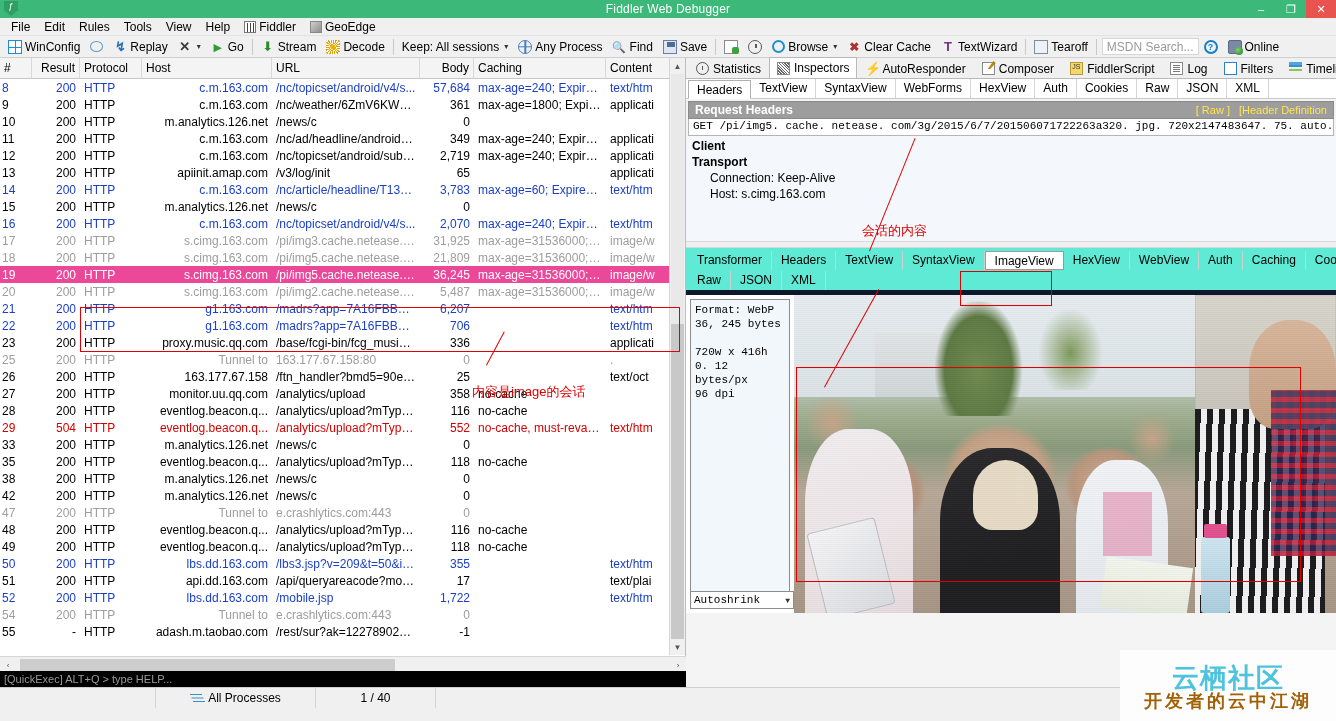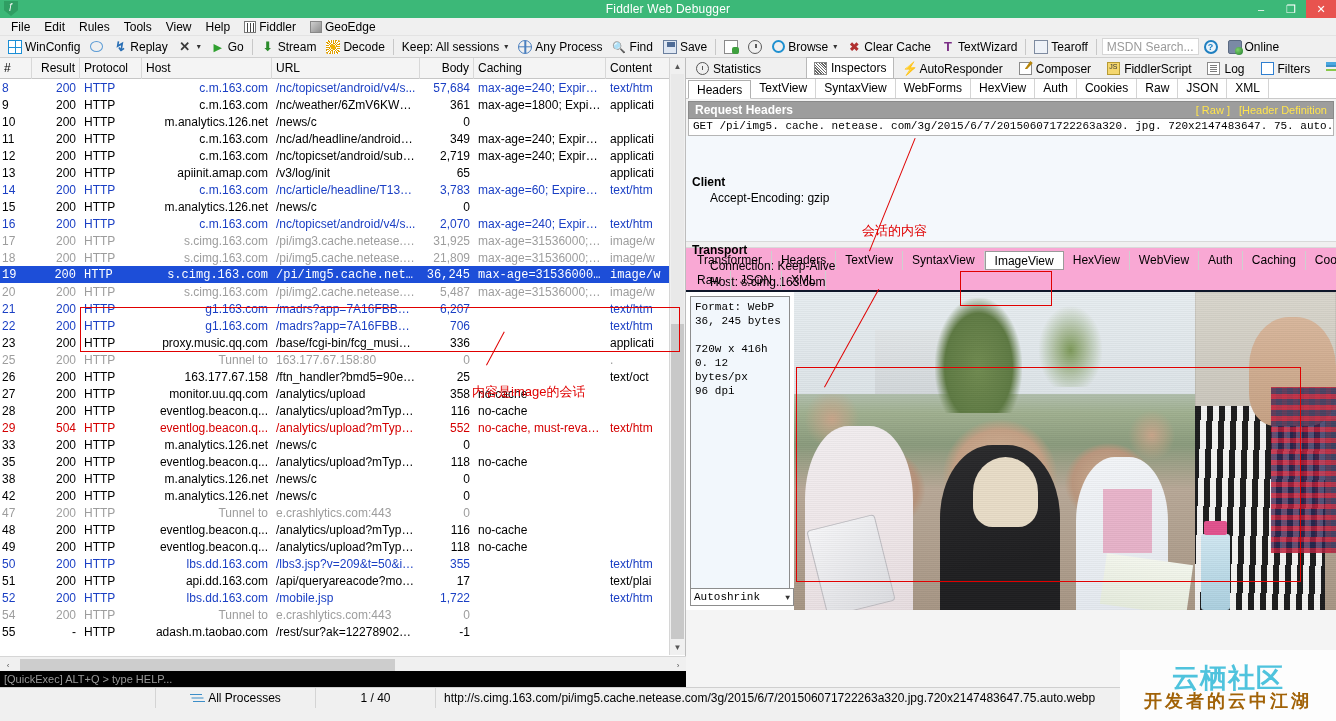--- a/index.html
+++ b/index.html
@@ -107,21 +107,21 @@
   .c-proto{ width:62px; }
   .c-host{ width:130px; }
   .c-url{ width:148px; }
   .c-body{ width:54px; text-align:right;}
   .c-cache{ width:132px; }
   .c-ctype{ width:64px; }
 
   .grid-body{ height:576px; overflow:hidden; position:relative; background:#fff;}
   .row{ display:flex; height:17px; align-items:center; font-size:12px; white-space:nowrap;}
   .row > div{ padding:0 4px; overflow:hidden; text-overflow:ellipsis; line-height:16px;}
-  .row.sel{ background:#1d4ed8; color:#fff !important;font-family:Liberation Mono, monospace;}
+  .row.sel{ background:#ec4899; color:#fff !important;}
   .row.sel div{ color:#fff !important;}
   .clr-blue{ color:#1a3fc4;}
   .clr-gray{ color:#9d9d9d;}
   .clr-red{ color:#d40000;}
   .clr-black{ color:#000;}
   .cell-num{ width:32px; display:flex; align-items:center; gap:3px; padding-left:2px !important;}
   .cell-res{ width:48px; text-align:right;}
   .cell-proto{ width:62px;}
   .cell-host{ width:130px; text-align:right;}
   .cell-url{ width:148px;}
@@ -151,21 +151,21 @@
   .quickexec{
     position:absolute; left:0; bottom:0; width:686px; height:16px; background:#000;
     color:#9a9a9a; font-size:11px; padding:1px 4px; line-height:14px;
   }
 
   
   .toptabs{ display:flex; height:21px; background:#f0f0f0; align-items:flex-end; padding-left:2px;
      border-bottom:1px solid #b9b9b9;}
   .ttab{ display:flex;align-items:center;gap:4px; height:20px; padding:0 7px; font-size:12px;
      border:1px solid transparent; border-bottom:0;}
-  .ttab.active{ background:#fff; border-color:#b9b9b9; height:21px; position:relative; z-index:2;margin-left:37px;}
+  .ttab.active{ background:#fff; border-color:#b9b9b9; height:21px; position:relative; z-index:2;}
   .t-ico{ width:13px;height:13px;display:inline-block;position:relative;}
   .t-stat{ border:1.5px solid #555; border-radius:50%;}
   .t-stat:after{content:"";position:absolute;left:5px;top:2.5px;width:1.2px;height:4px;background:#555;}
   .t-insp{ background:
      repeating-linear-gradient(45deg,#666 0 1px,#fff 1px 2px);border:1px solid #888;}
   .t-auto{ color:#2bb32b;font-size:13px;line-height:13px;text-align:center;}
   .t-comp{ background:#fff;border:1px solid #8a8a8a;}
   .t-comp:after{content:"";position:absolute;right:-2px;top:-2px;width:8px;height:8px;background:#b8860b;
      clip-path:polygon(0 100%,70% 0,100% 25%,30% 100%);}
   .t-fs{ background:#f5d76e;border:1px solid #b79b34;}
@@ -189,27 +189,27 @@
     display:flex; align-items:center; padding:0 6px; justify-content:space-between;
     border:1px solid #8a8a8a;
   }
   .reqhdr-bar .links{ color:#ffe44d; font-weight:normal; font-size:11px; display:flex; gap:9px;}
   .reqline{
     background:#fff; border:1px solid #b5b5b5; border-top:0; height:17px;
     font-family:"Liberation Mono", monospace; font-size:11px; padding:1px 4px; overflow:hidden;
     white-space:nowrap;
   }
   .hdr-body{ background:#f4f8fc; font-size:12px; padding:2px 0 0 2px; height:105px;}
-  .hdr-group{ font-weight:bold; padding:1px 4px;margin-top:36px;}
+  .hdr-group{ font-weight:bold; padding:1px 4px;}
   .hdr-item{ padding:1px 4px 1px 22px;}
 
   
   .hsplit{ height:7px; background:#f0f0f0; border-top:1px solid #d9d9d9; border-bottom:1px solid #d9d9d9;}
 
-  .lowertabs{ background:#f9a8d4; border-bottom:2px solid #0f172a; padding:2px 0 0 2px;}
+  .lowertabs{ background:#5eead4; border-bottom:5px solid #0f172a; padding:2px 0 0 2px;}
   .lowertabs .rowt{ display:flex; align-items:flex-end; height:20px;}
   .ltab{ padding:1px 9px; font-size:12px; height:19px; line-height:17px; border-right:1px solid #cfcfcf;}
   .ltab.active{ border:1px solid #9a9a9a; background:#fff; }
 
   .imgarea{ display:flex; height:318px; background:#fff; position:relative;}
   .imginfo{
     width:100px; margin:4px; border:1px solid #8d8d8d; background:#f2f7fc;
     font-family:"Liberation Mono", monospace; font-size:11px; padding:3px 4px; line-height:14px;
     height:300px;
   }
@@ -844,21 +844,20 @@
         <span class="links">
           <span>[ Raw ]</span>
           <span>[Header Definition</span>
         </span>
       </div>
       <div class="reqline">GET /pi/img5. cache. netease. com/3g/2015/6/7/201506071722263a320. jpg. 720x2147483647. 75. auto. webp HTTP/1. 1</div>
     </div>
 
     <div class="hdr-body">
       <div class="hdr-group">Client</div>
-      <div class="hdr-item">Accept-Encoding: gzip</div>
       <div class="hdr-group">Transport</div>
       <div class="hdr-item">Connection: Keep-Alive</div>
       <div class="hdr-item">Host: s.cimg.163.com</div>
     </div>
 
     <div class="hsplit"></div>
 
     <div class="lowertabs">
       <div class="rowt" id="resptabs1">
           <div class="ltab">Transformer</div>
@@ -925,19 +924,18 @@
   </div>
 </div>
 
 <div class="statusbar">
   <div class="sb-cell sb-caps"></div>
   <div class="sb-cell sb-proc">
     <span class="i-filterlines"></span>
     <span>All Processes</span>
   </div>
   <div class="sb-cell sb-count">1 / 40</div>
-  <div class="sb-cell sb-url">http://s.cimg.163.com/pi/img5.cache.netease.com/3g/2015/6/7/201506071722263a320.jpg.720x2147483647.75.auto.webp</div>
 </div>
 
 <div class="watermark">
   <div class="wm1">云栖社区</div>
   <div class="wm2">开发者的云中江湖</div>
 </div>
 
 </body></html>

